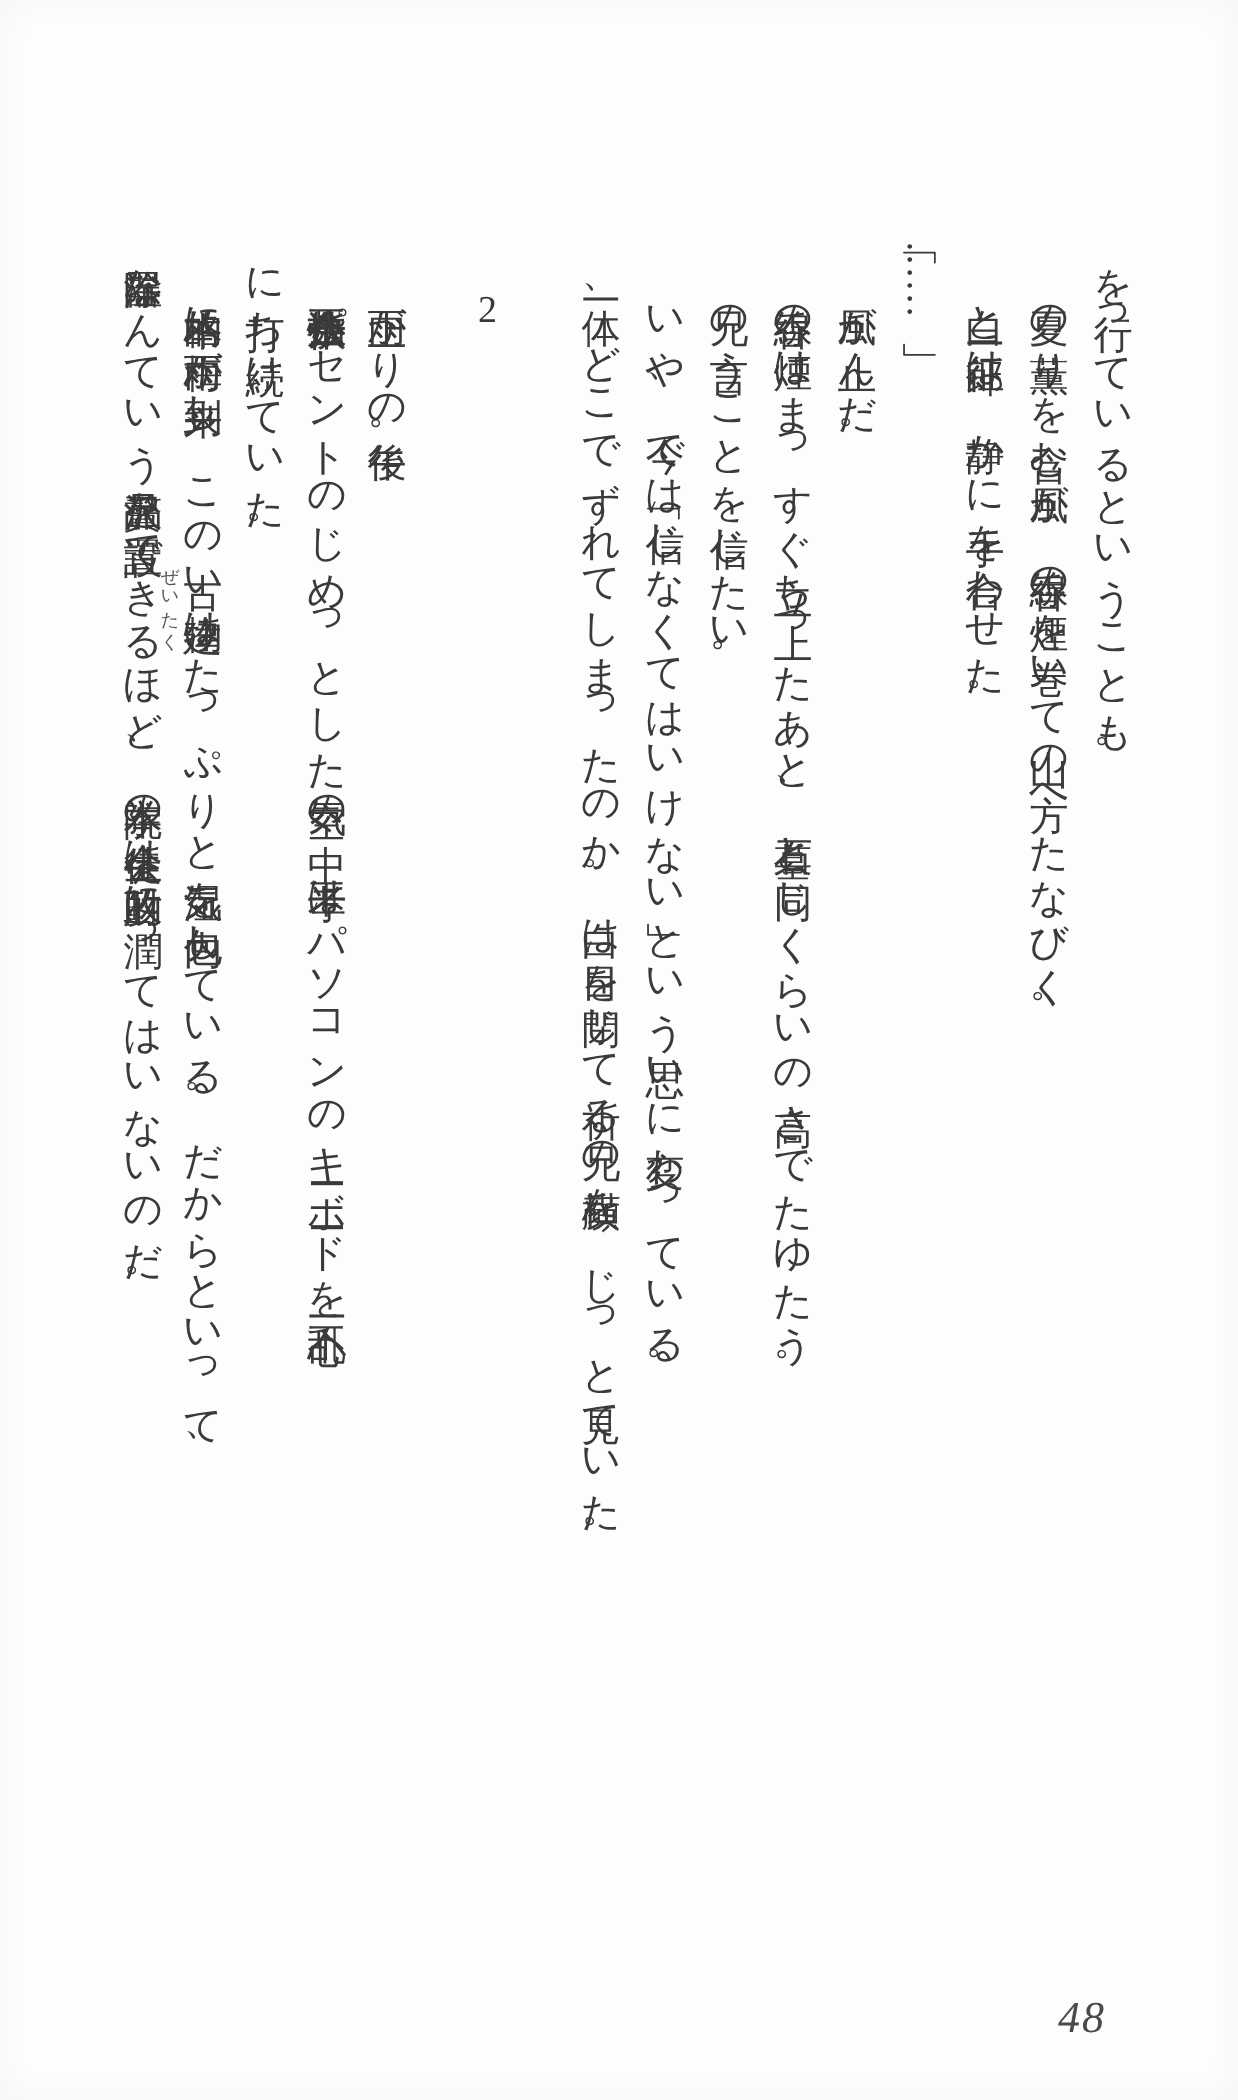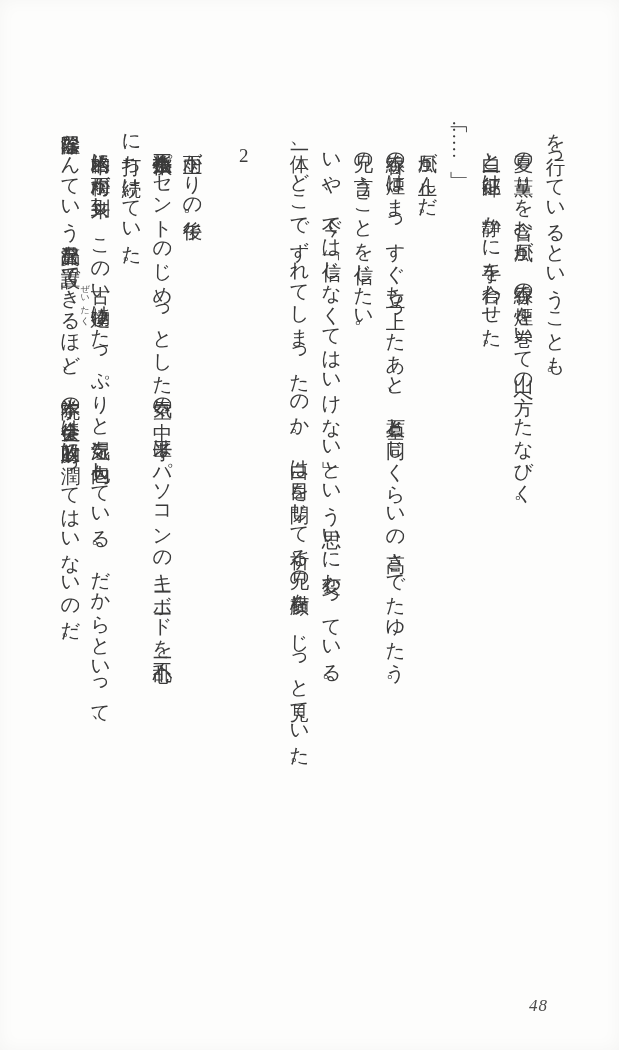--- a/index.html
+++ b/index.html
@@ -60,21 +60,21 @@
     font-size: 9px;
     line-height: 10px;
     letter-spacing: 0.5px;
     color: #555555;
     white-space: nowrap;
   }
   .page-number {
     position: absolute;
     left: 529px;
     top: 996px;
-    font-size: 17px;
+    font-size: 22px;
     font-style: italic;
     letter-spacing: 1px;
     color: #4a4a4a;
   }
 </style>
 </head>
 <body>
 
 <div class="page">
 

